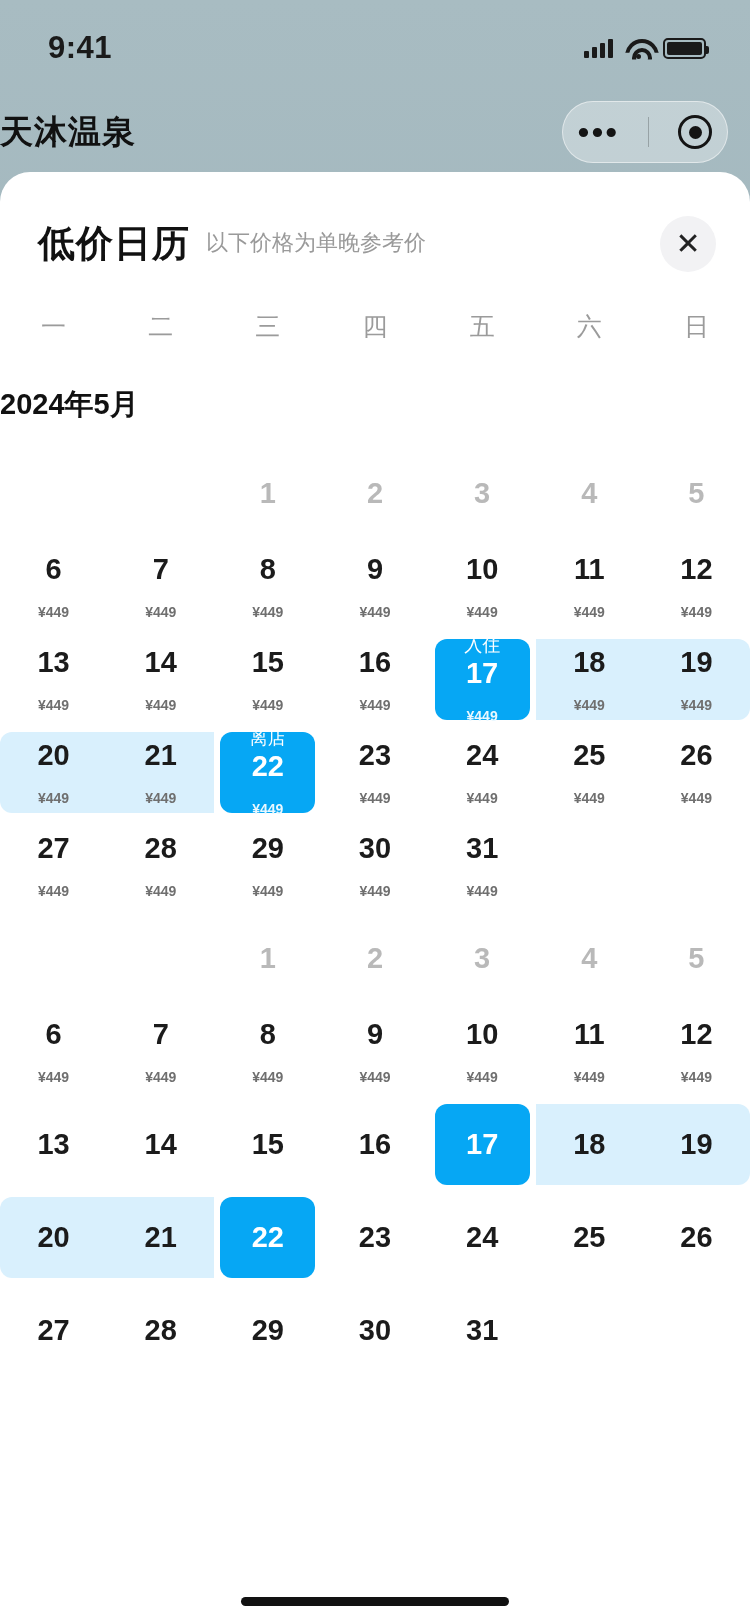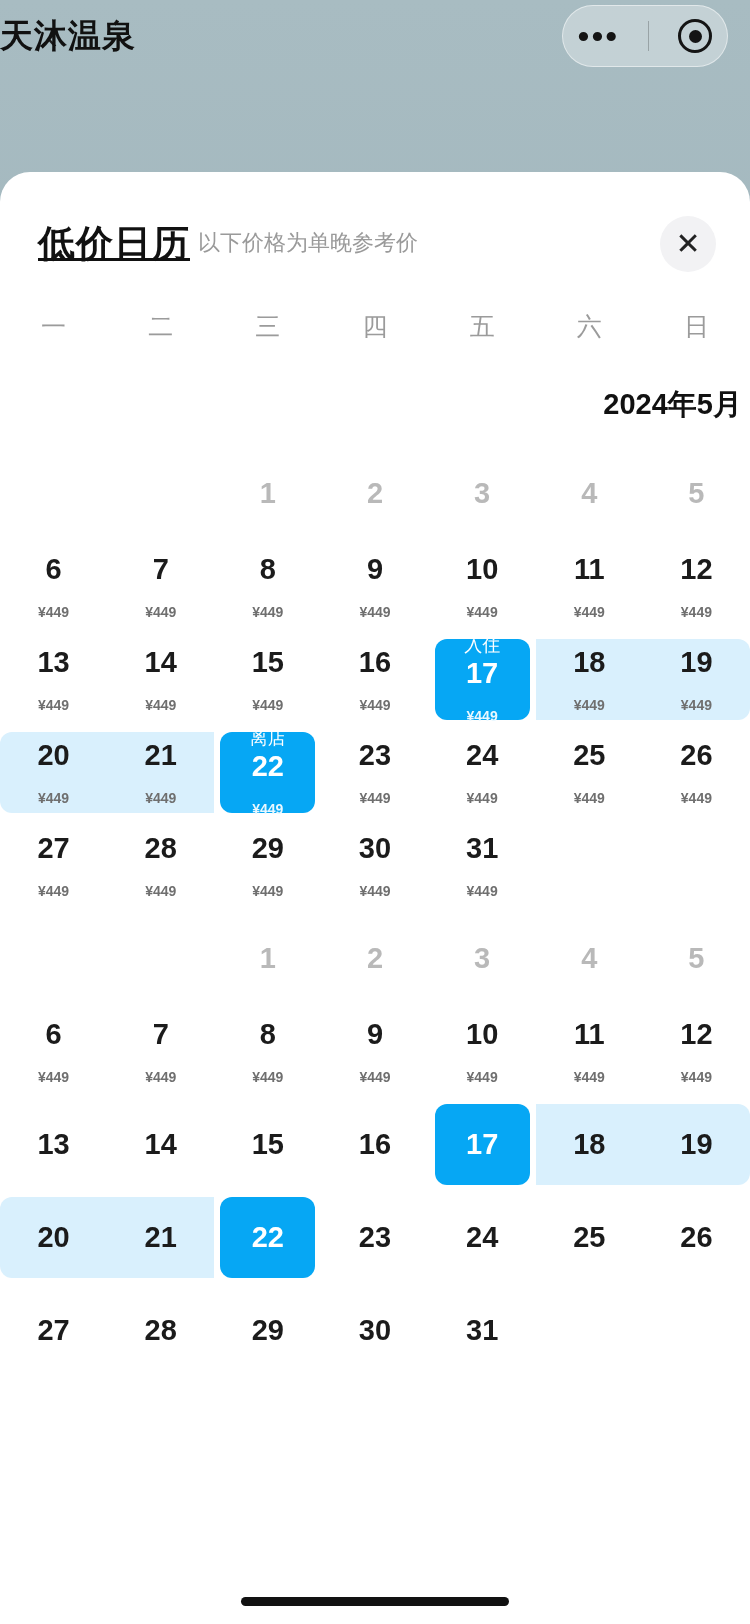--- a/index.html
+++ b/index.html
@@ -136,26 +136,25 @@
   .sheet-header {
     display: flex;
     align-items: center;
     padding: 44px 34px 16px 38px;
   }
   .sheet-title {
     font-size: 37px;
     font-weight: 700;
     color: #111;
     letter-spacing: 1px;
-    text-decoration: underline;
   }
   .sheet-sub {
     font-size: 22px;
     color: #9a9a9a;
-    margin-left: 8px;
+    margin-left: 16px;
     padding-bottom: 3px;
   }
   .close-btn {
     margin-left: auto;
     width: 56px; height: 56px;
     border-radius: 50%;
     background: #f2f2f4;
     display: flex; align-items: center; justify-content: center;
     font-size: 30px; color: #222; font-weight: 400;
     line-height: 1;
@@ -173,25 +172,25 @@
     color: #9b9b9b;
   }
 
   
   .cal-body {
     height: calc(100% - 195px);
     overflow: hidden;
     padding-bottom: 40px;
   }
   .month-title {
-    text-align: right;
+    text-align: left;
     font-size: 29px;
     font-weight: 700;
     color: #111;
-    padding: 28px 8px 22px 0;
+    padding: 28px 0 22px 0;
   }
   .grid {
     display: grid;
     grid-template-columns: repeat(7, 1fr);
     row-gap: 0;
   }
   .cell {
     height: 93px;
     display: flex;
     flex-direction: column;
@@ -255,20 +254,37 @@
     width: 268px; height: 9px;
     background: #111;
     border-radius: 5px;
   }
 </style>
 </head>
 <body>
 
 <div class="phone">
 
+  <div class="statusbar">
+    <div class="status-time">9:41</div>
+    <div class="status-icons">
+      <span class="signal">
+          <i></i>
+          <i></i>
+          <i></i>
+          <i></i>
+        </span>
+      <span class="wifi">
+          <span class="wifi-dot"></span>
+        </span>
+      <span class="battery">
+          <span></span>
+        </span>
+    </div>
+  </div>
 
   <div class="navbar">
     <div class="nav-back">‹</div>
     <div class="nav-title">天沐温泉</div>
     <div class="nav-caps">
       <span class="cap-dots">•••</span>
       <span class="cap-div"></span>
       <span class="cap-target"></span>
     </div>
   </div>

